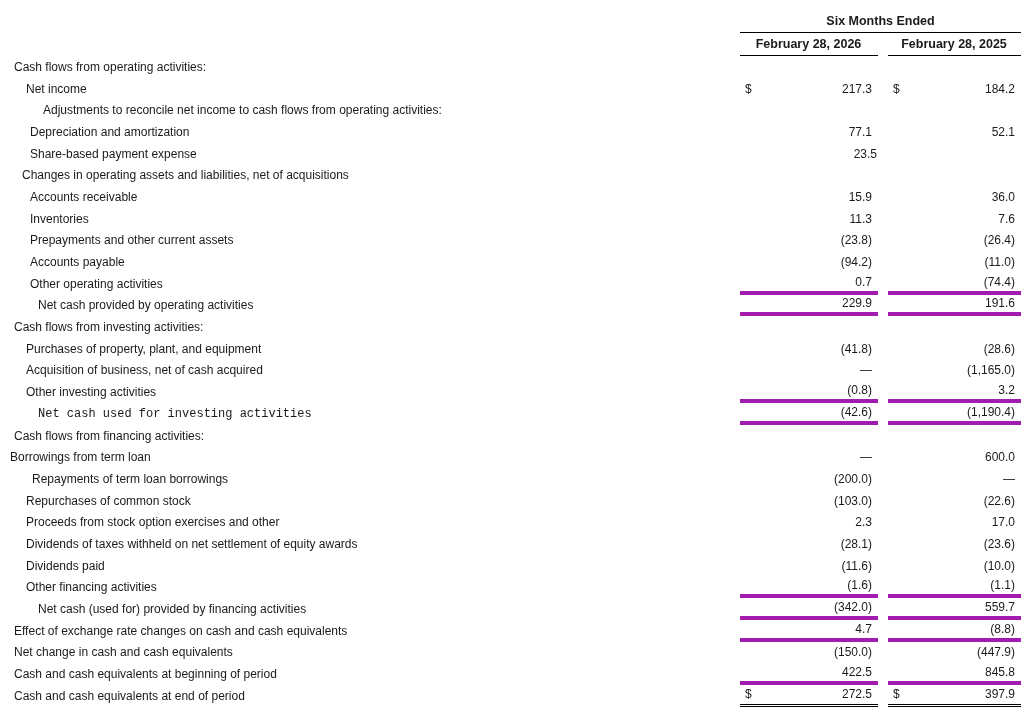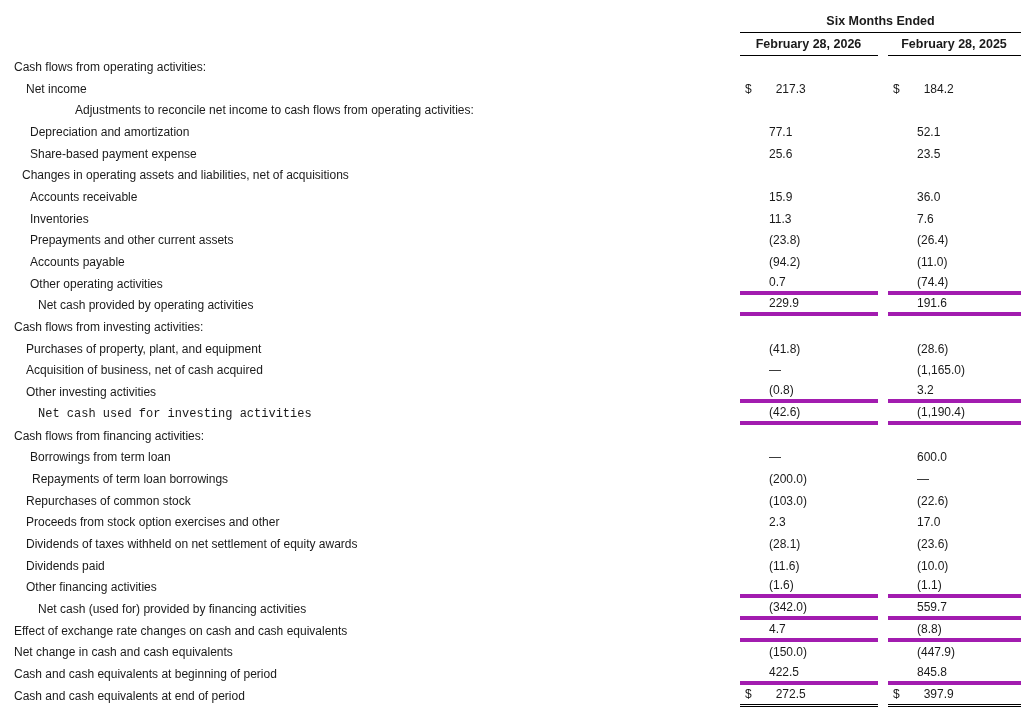--- a/index.html
+++ b/index.html
@@ -42,21 +42,21 @@
   .hdr2 { height: 23px; }
   .hdr2 .c-val {
     justify-content: center;
     font-weight: bold; font-size: 12.5px;
     border-bottom: 1px solid #000;
     padding-bottom: 1px;
   }
 
   
   .body-row { height: 21.7px; }
-  .num { flex: 1 1 auto; padding-left: 24px; }
+  .num { text-align: right; flex: 1 1 auto; padding-left: 24px; }
   .cur { text-align: left; flex: 0 0 auto; }
   .u1 { border-bottom: 4px solid #a21caf; }
   .u2 { border-bottom: 3px double #000; }
 </style>
 </head>
 <body>
 
 <div class="sheet">
 
   <div class="flexrow">
@@ -95,21 +95,21 @@
       <span class="num">217.3</span>
     </div>
     <div class="c-gap"></div>
     <div class="c-val w2">
       <span class="cur">$</span>
       <span class="num">184.2</span>
     </div>
   </div>
       <div class="flexrow body-row">
     <div class="c-label">
-      <span style="padding-left: 43px; margin-left: 32px;">Adjustments to reconcile net income to cash flows from operating activities:</span>
+      <span style="padding-left: 43px;">Adjustments to reconcile net income to cash flows from operating activities:</span>
     </div>
     <div class="c-val">
       <span class="cur"></span>
       <span class="num"></span>
     </div>
     <div class="c-gap"></div>
     <div class="c-val w2">
       <span class="cur"></span>
       <span class="num"></span>
     </div>
@@ -125,24 +125,20 @@
     <div class="c-gap"></div>
     <div class="c-val w2">
       <span class="cur"></span>
       <span class="num">52.1</span>
     </div>
   </div>
       <div class="flexrow body-row">
     <div class="c-label">
       <span style="padding-left: 30px;">Share-based payment expense</span>
     </div>
-    <div class="c-val">
-      <span class="cur"></span>
-      <span class="num">25.6</span>
-    </div>
     <div class="c-gap"></div>
     <div class="c-val w2">
       <span class="cur"></span>
       <span class="num">23.5</span>
     </div>
   </div>
       <div class="flexrow body-row">
     <div class="c-label">
       <span style="padding-left: 22px;">Changes in operating assets and liabilities, net of acquisitions</span>
     </div>
@@ -319,21 +315,21 @@
       <span class="num"></span>
     </div>
     <div class="c-gap"></div>
     <div class="c-val w2">
       <span class="cur"></span>
       <span class="num"></span>
     </div>
   </div>
       <div class="flexrow body-row">
     <div class="c-label">
-      <span style="padding-left: 30px;">Borrowings from term loan</span>
+      <span style="padding-left: 10px;">Borrowings from term loan</span>
     </div>
     <div class="c-val">
       <span class="cur"></span>
       <span class="num">—</span>
     </div>
     <div class="c-gap"></div>
     <div class="c-val w2">
       <span class="cur"></span>
       <span class="num">600.0</span>
     </div>

